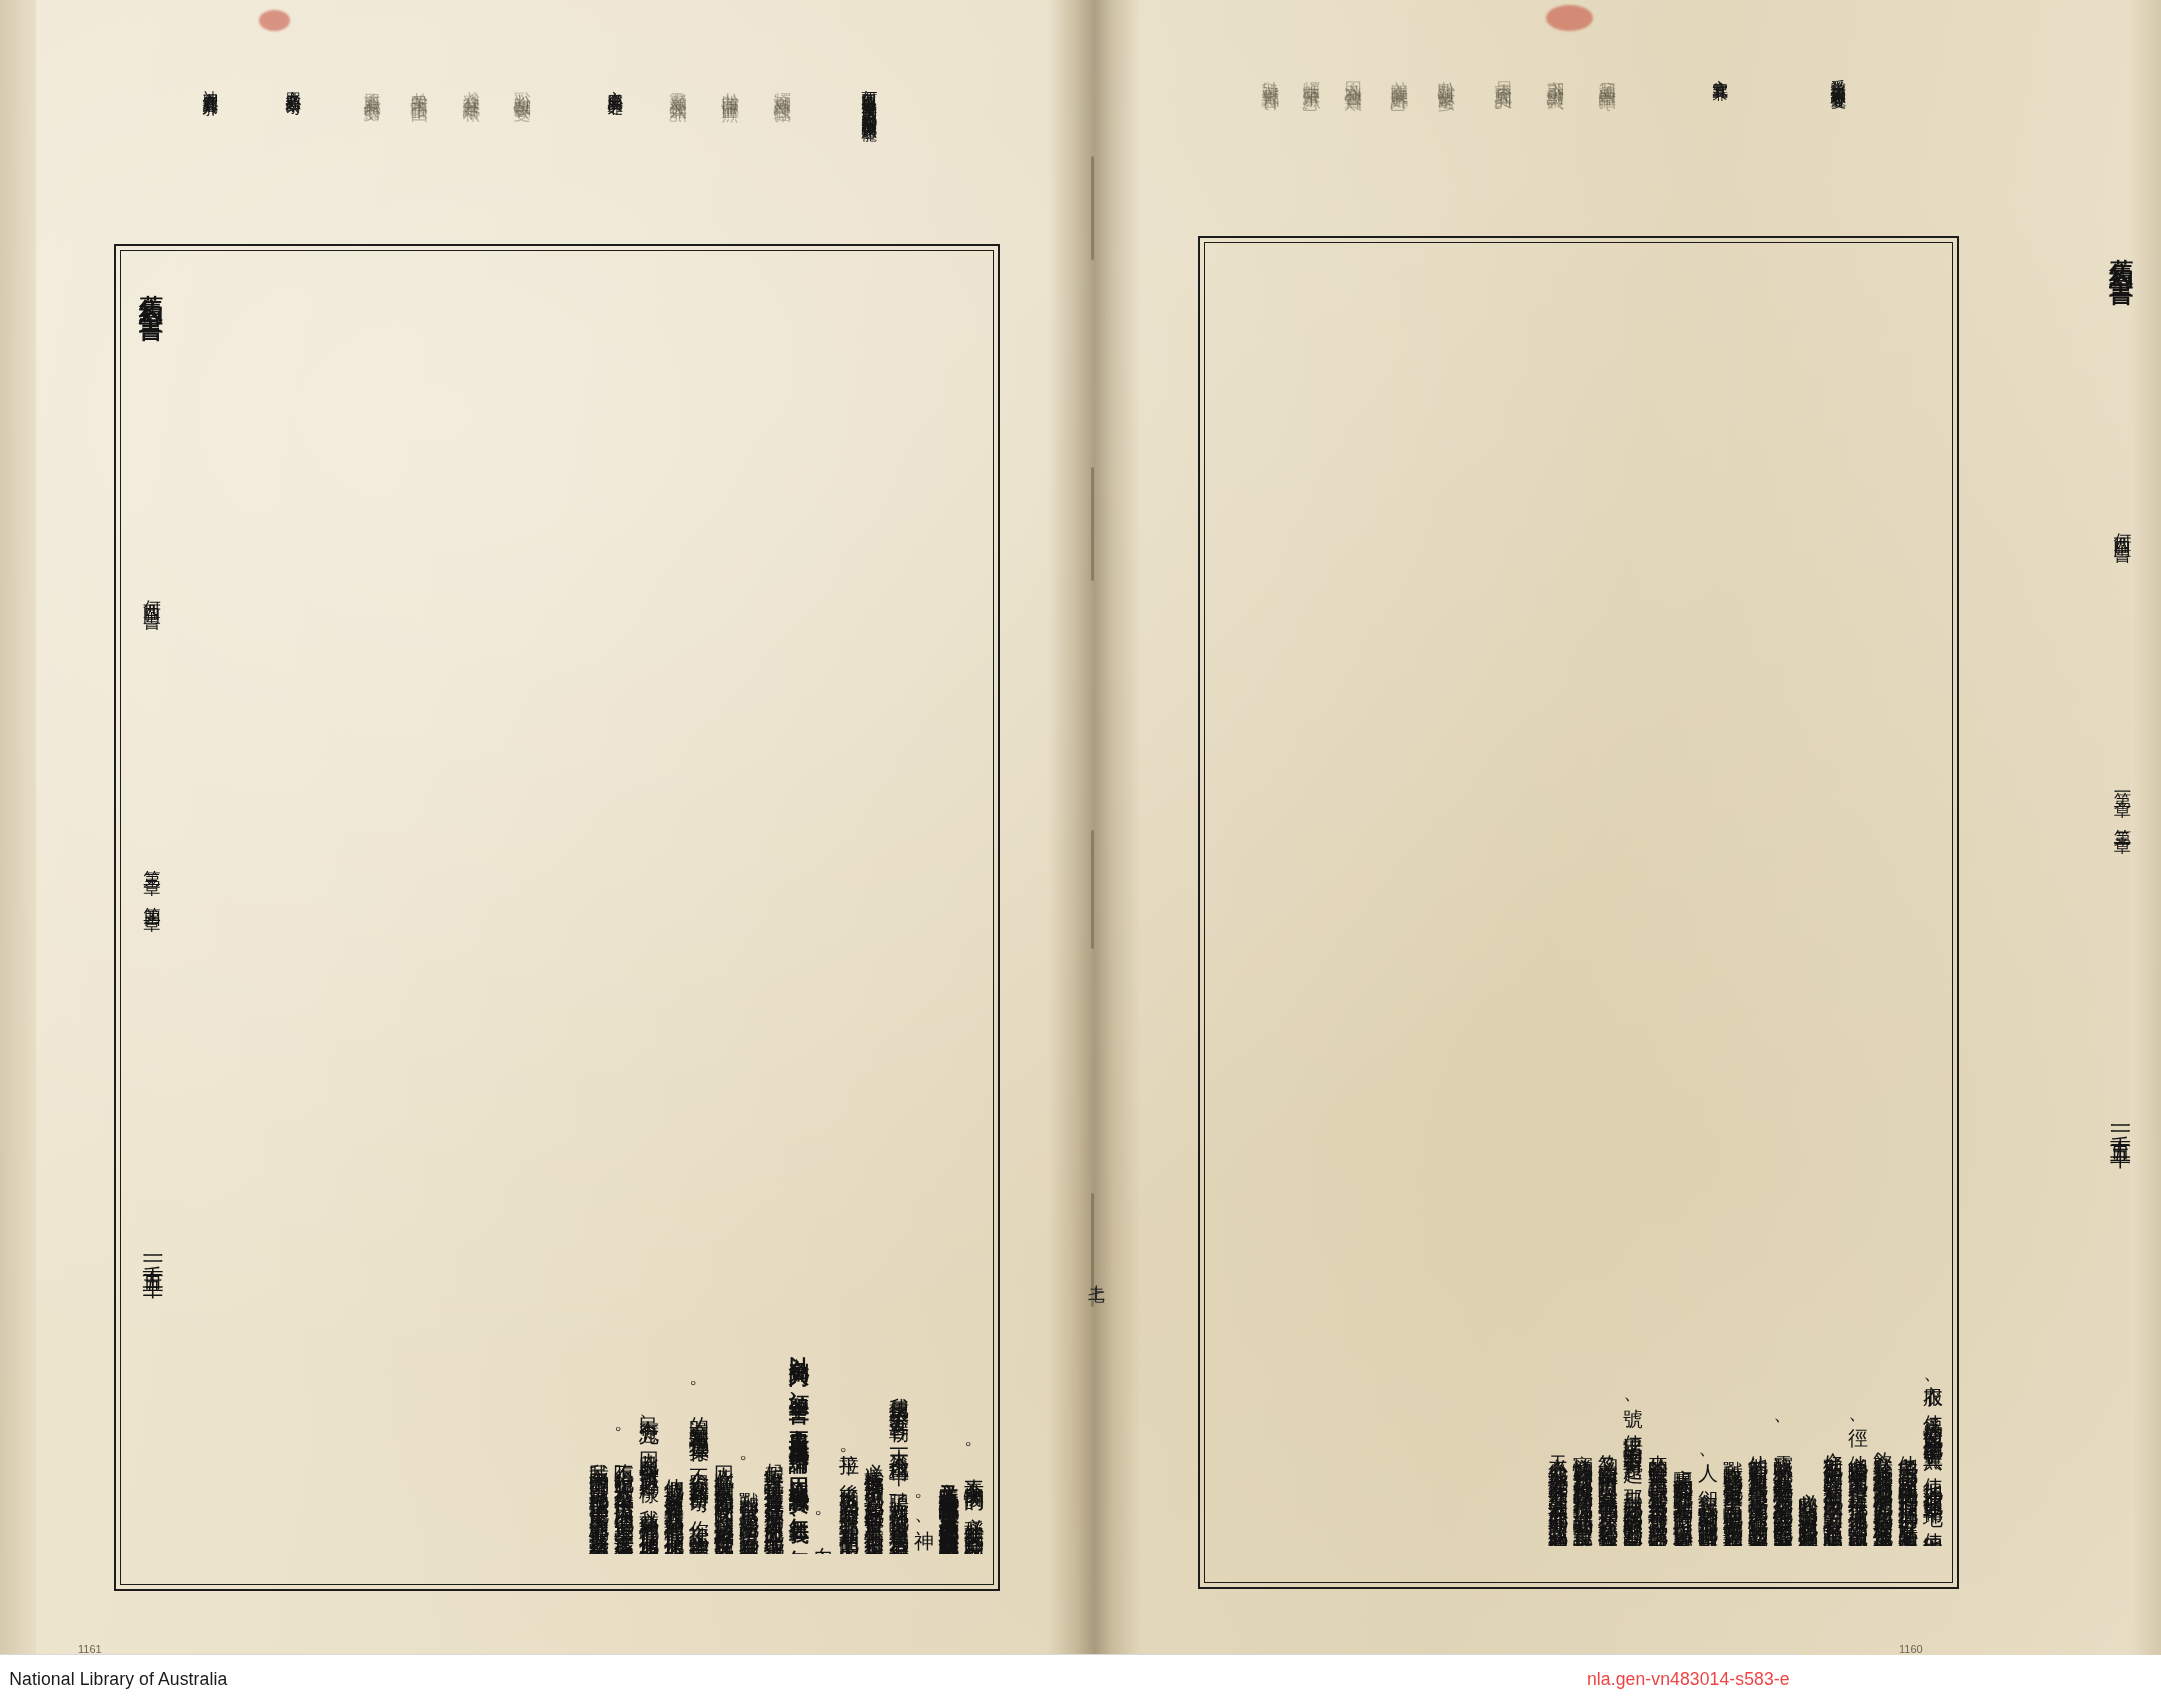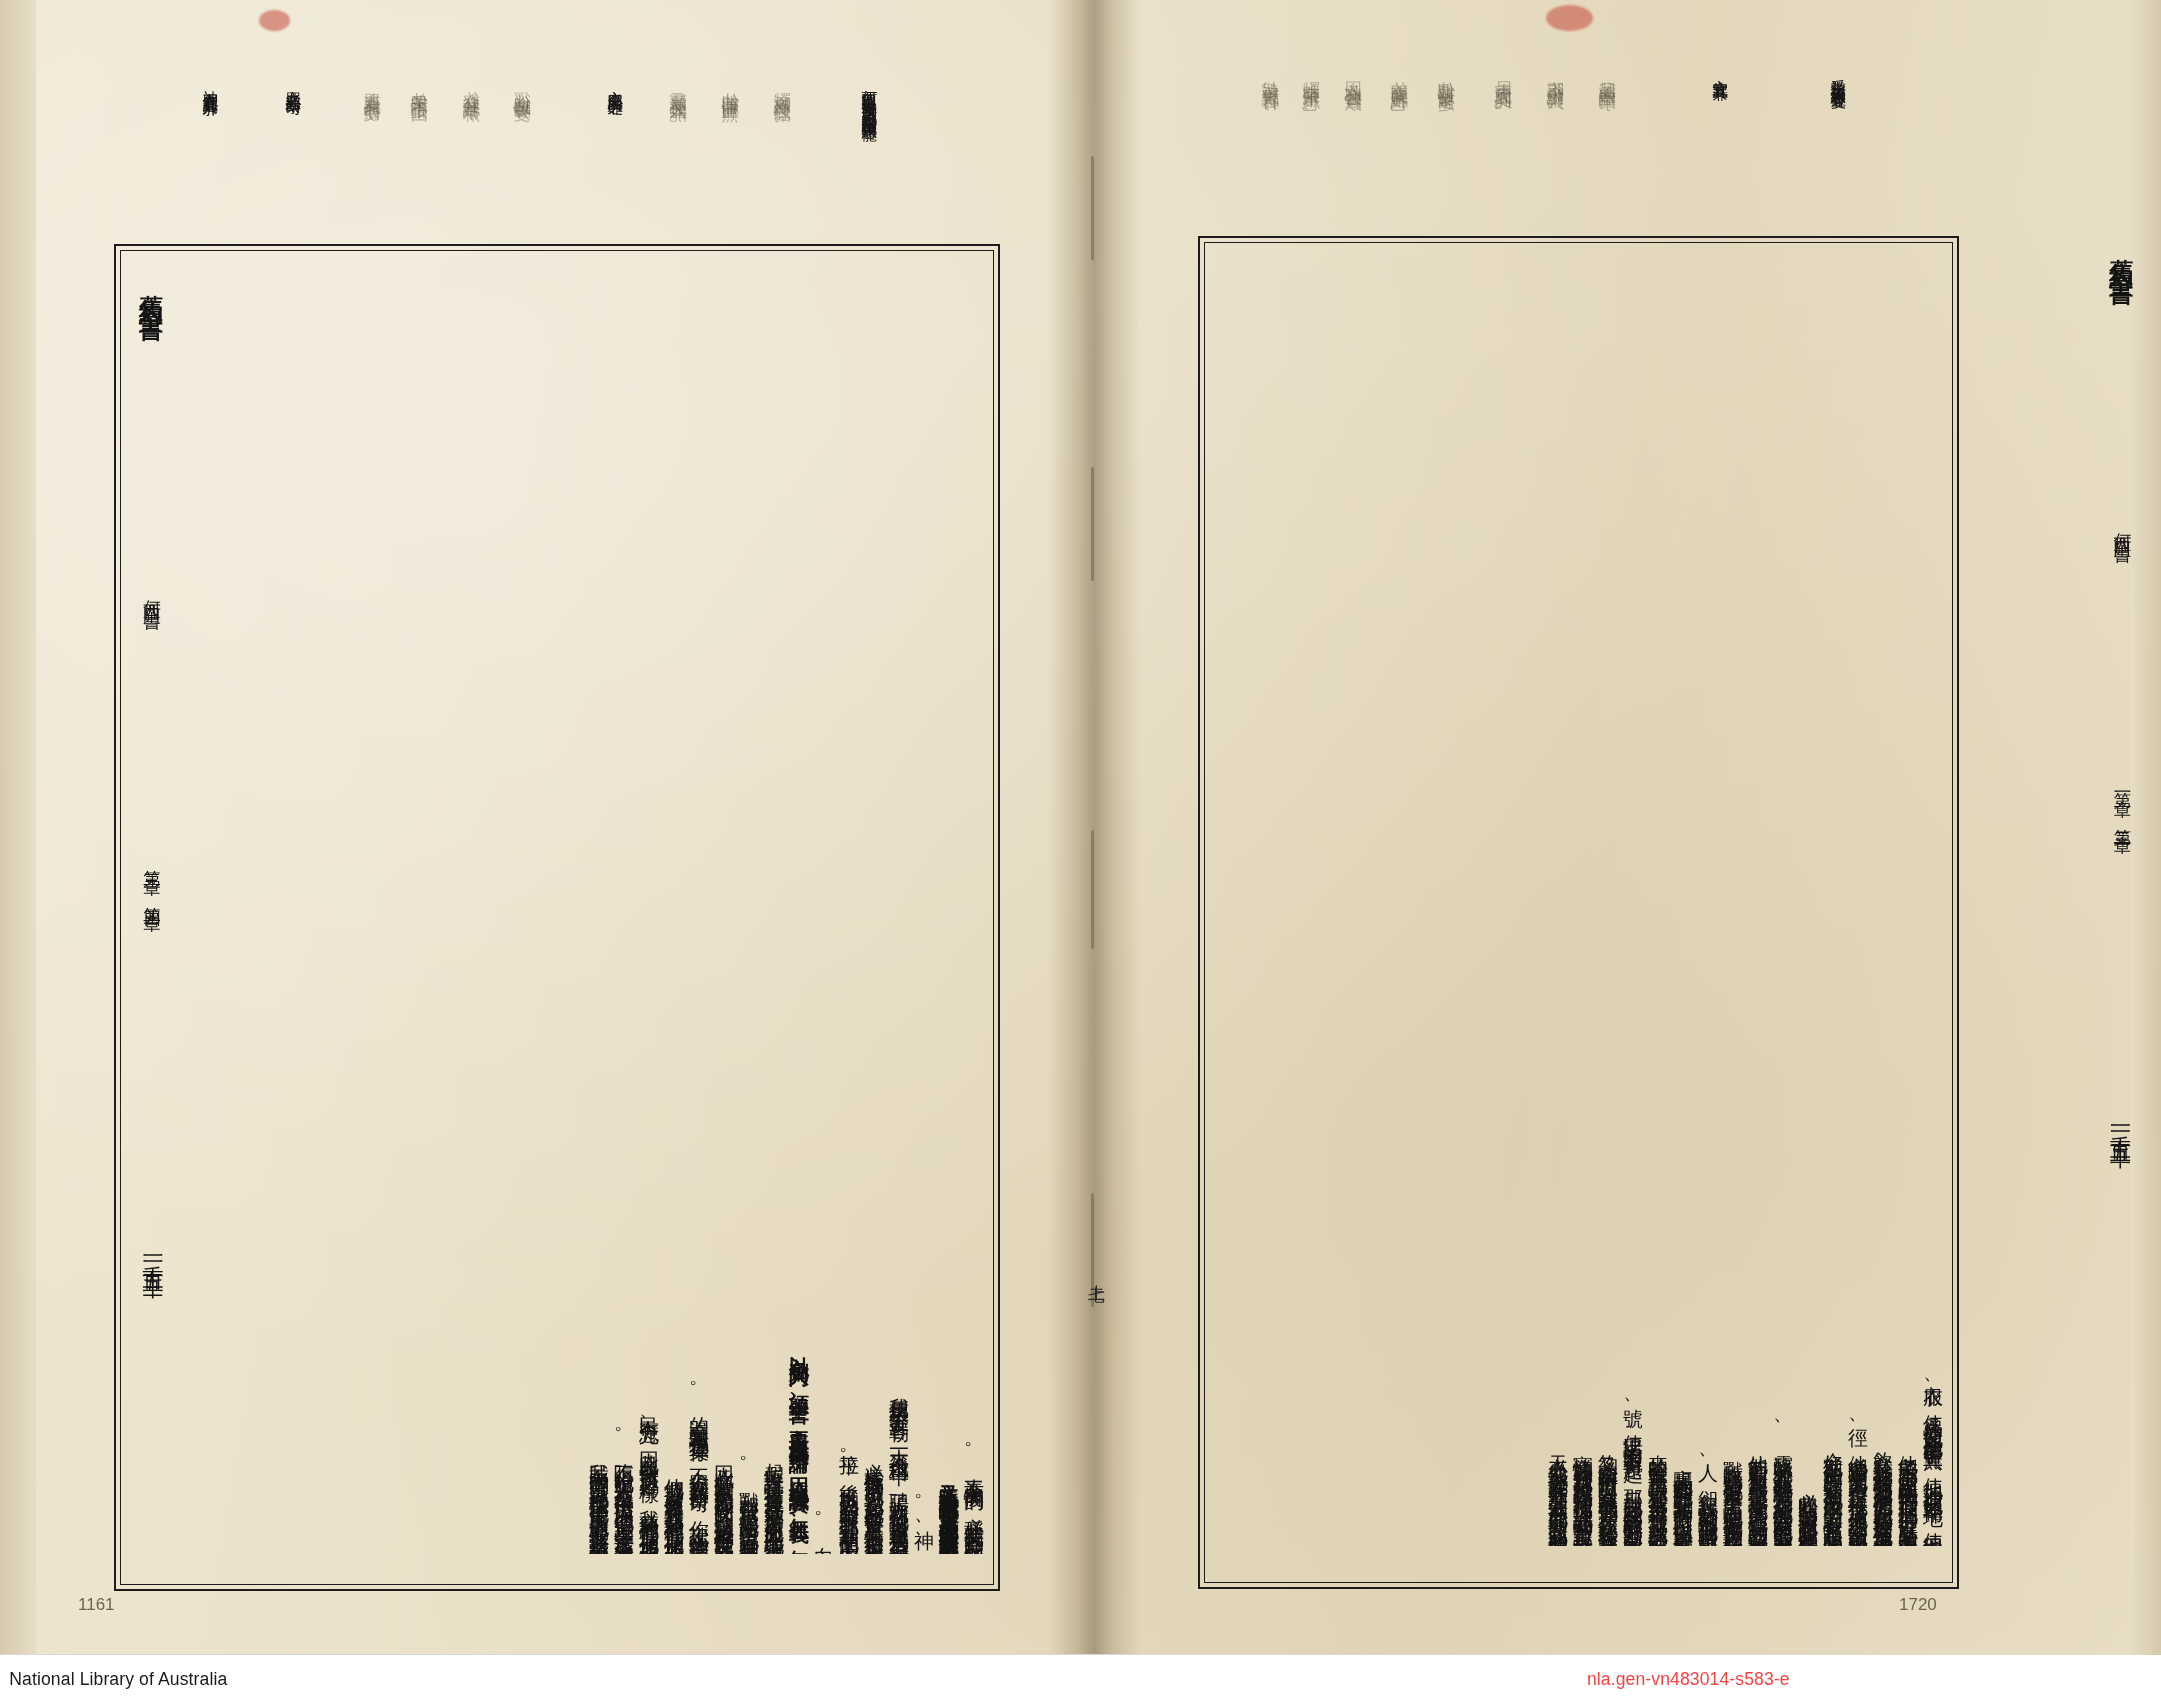--- a/index.html
+++ b/index.html
@@ -191,23 +191,24 @@
     position: absolute;
     writing-mode: vertical-rl;
     text-orientation: upright;
     font-size: 16.6px;
     letter-spacing: 2.6px;
     color: #2a2a2a;
     white-space: nowrap;
   }
   .stampnum {
     position: absolute;
-    font-size: 17px;
+    font-size: 11px;
     color: #6d6450;
     font-family: "Liberation Sans", sans-serif;
+    margin-top: 48px;
   }
   .redmark {
     position: absolute;
     background: rgba(196,74,58,0.55);
     border-radius: 50%;
     filter: blur(1px);
   }
   .bleed {
     position: absolute;
     writing-mode: vertical-rl;
@@ -270,21 +271,21 @@
             <div class="col">人、卻忘記我我必勸誘他引導他到曠野用話安慰他的心必在那</div>
             <div class="col">裏賜他葡萄園他雖在亞割谷仍有門路可以指望必在那裏謳歌與從伊及地上</div>
             <div class="col">來的時候無異主說那日你必稱我爲慈夫不再稱我爲嚴主我必從他口中除掉諸巴力的名</div>
             <div class="col">號、使諸巴力的名號不再題起、那日我必因我民的緣故與野獸和空中鳥並在地上的昆蟲立</div>
             <div class="col">約又必在國中折斷弓與刀除滅爭戰使他們安然居住我必聘你永遠歸我必用仁義公平恩</div>
             <div class="col">寵憐憫聘你歸我必用誠實聘你歸我使你但認識我耶和華主說那日我必允從我必允從天</div>
             <div class="col">天必允從地地必允從五穀酒油五穀酒油必允從耶斯烈民我必將他們培植在國中必憐憫</div>
           </div>
       </div>
 
-      <div class="stampnum" style="left:768px; top:1595px;">1720</div>
+      <div class="stampnum" style="left:768px; top:1595px;">1160</div>
     </div>
 
     <div class="half left">
 
       <div class="runhead" style="left:104px; top:275px;">舊約全書</div>
       <div class="runsub" style="left:109px; top:586px;">何西阿書</div>
       <div class="runsub" style="left:109px; top:856px;">第三章 第四章</div>
       <div class="pagenum" style="left:108px; top:1245px;">一千一百五十三</div>
 
       <div class="topnote" style="left:171px; top:78px; height:156px;">神之罪必罰其拜邪</div>

